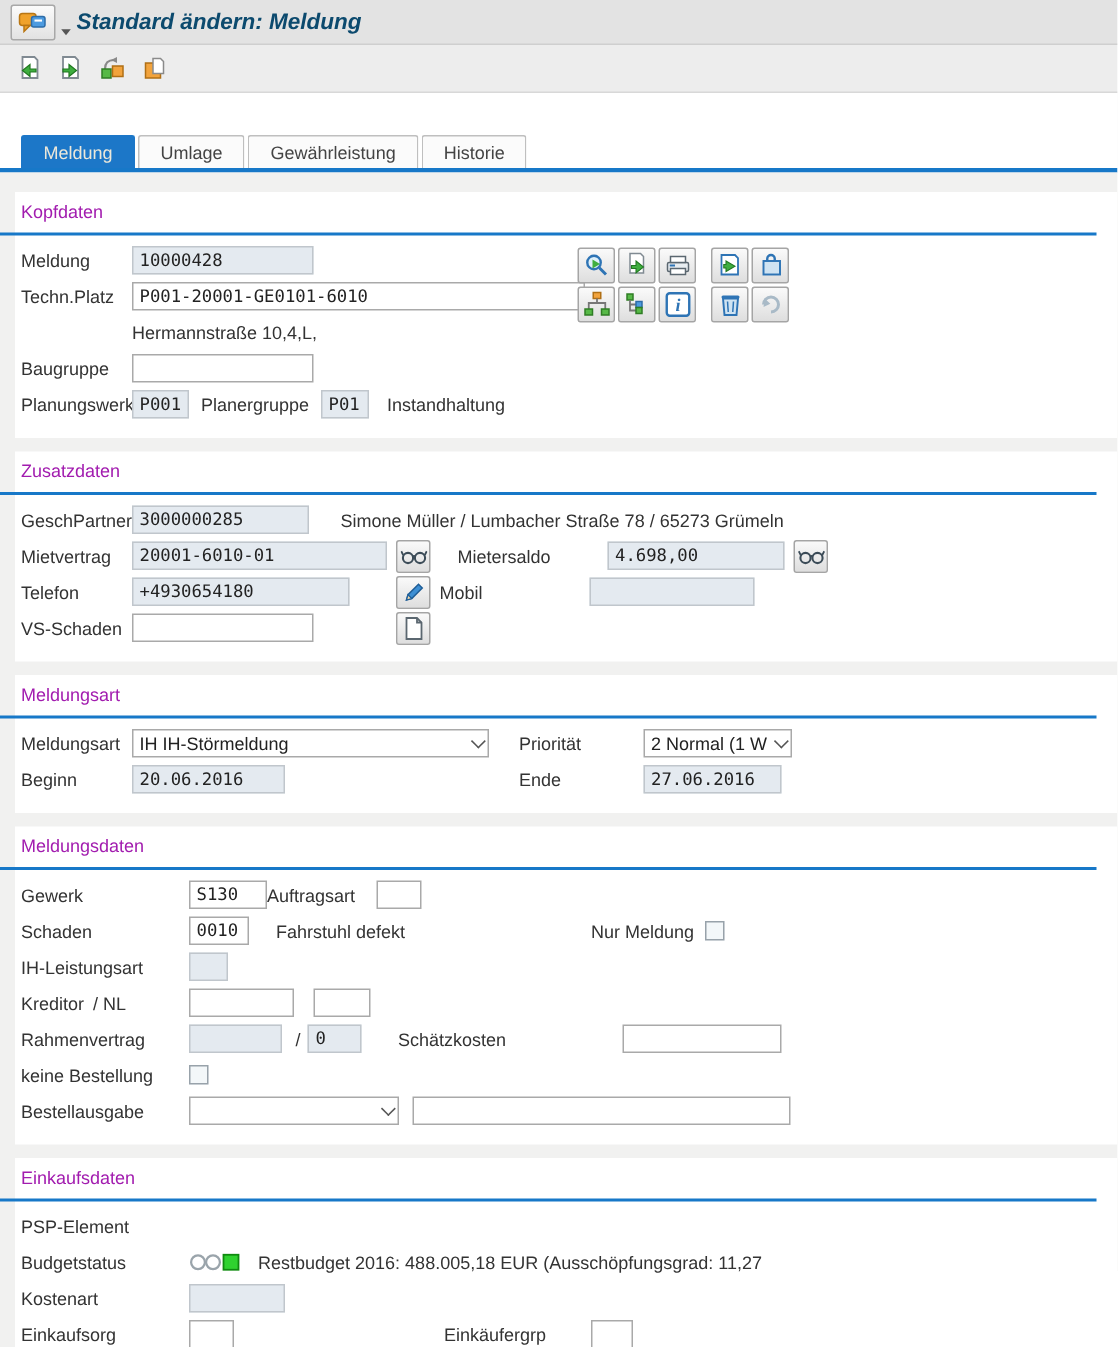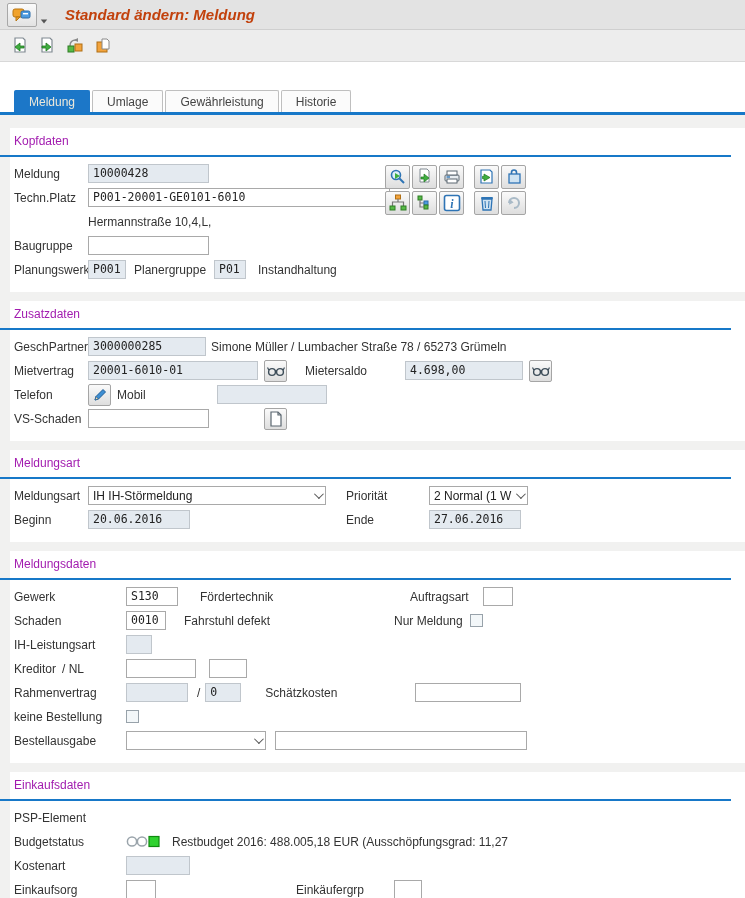--- a/index.html
+++ b/index.html
@@ -7,21 +7,21 @@
     font-family:"Liberation Sans", sans-serif; font-size:12px; color:#333; }
 
   
   .titlebar { height:30px; background:#e3e3e3; display:flex; align-items:center;
     border-bottom:1px solid #cfcfcf; padding-left:7px; }
   .title-icon-btn { width:30px; height:24px; background:linear-gradient(#fbfbfb,#e2e2e2);
     border:1px solid #a8a8a8; border-radius:2px; display:flex; align-items:center; justify-content:center; }
   .title-drop-btn { width:14px; height:24px; display:flex; align-items:flex-end; justify-content:center;
     padding-bottom:3px; }
   .title-drop-btn .tri { width:0;height:0;border-left:4px solid transparent;border-right:4px solid transparent;border-top:5px solid #555; transform:scale(.8); }
-  .title-text { font-size:15px; font-weight:bold; font-style:italic; color:#c2410c; margin-left:14px; }
+  .title-text { font-size:15px; font-weight:bold; font-style:italic; color:#0c4a6e; }
 
   .app-toolbar { height:32px; background:#ededed; border-bottom:1px solid #d8d8d8;
     display:flex; align-items:center; gap:6px; padding-left:8px; }
   .tb-icon { width:22px; height:22px; display:flex; align-items:center; justify-content:center; }
 
   .gap-white { height:26px; background:#fff; }
 
   
   .tabstrip { height:24px; display:flex; align-items:flex-end; padding-left:14px; background:#fff; }
   .tab { height:22px; padding:0 14px; display:flex; align-items:center; margin-right:2px;
@@ -225,21 +225,21 @@
       </div>
     </div>
   </div>
 
   <div class="section">
     <div class="sec-title">Zusatzdaten</div>
     <div class="sec-rule"></div>
     <div class="row">
       <span class="lbl w74">GeschPartner</span>
       <div class="fld ro" style="width:118px">3000000285</div>
-      <span class="txt" style="margin-left:5px">Simone Müller / Lumbacher Straße 78 / 65273 Grümeln</span>
+      <span class="txt" style="margin-left:21px">Simone Müller / Lumbacher Straße 78 / 65273 Grümeln</span>
     </div>
     <div class="row">
       <span class="lbl w74">Mietvertrag</span>
       <div style="width:176px; flex:none">
           <div class="fld ro" style="width:170px">20001-6010-01</div>
         </div>
       <div class="sq-btn">
         <svg width="18" height="12" viewBox="0 0 18 12">
           <circle cx="5" cy="7" r="3.4" fill="none" stroke="#3c4c58" stroke-width="1.4"></circle>
           <circle cx="13" cy="7" r="3.4" fill="none" stroke="#3c4c58" stroke-width="1.4"></circle>
@@ -253,20 +253,23 @@
         <svg width="18" height="12" viewBox="0 0 18 12">
           <circle cx="5" cy="7" r="3.4" fill="none" stroke="#3c4c58" stroke-width="1.4"></circle>
           <circle cx="13" cy="7" r="3.4" fill="none" stroke="#3c4c58" stroke-width="1.4"></circle>
           <path d="M8.4 6.2 Q9 5 9.6 6.2" fill="none" stroke="#3c4c58" stroke-width="1.2"></path>
           <path d="M1.8 5 L0.5 2.5 M16.2 5 L17.5 2.5" stroke="#3c4c58" stroke-width="1.2"></path>
         </svg>
       </div>
     </div>
     <div class="row">
       <span class="lbl w74">Telefon</span>
+      <div style="width:176px; flex:none">
+          <div class="fld ro" style="width:145px">+4930654180</div>
+        </div>
       <div class="sq-btn">
         <svg width="16" height="16" viewBox="0 0 16 16">
           <path d="M3 13 L4 9.5 L11 2.5 L13.5 5 L6.5 12 Z" fill="#3d8fd4" stroke="#1f5e97" stroke-width="1"></path>
           <path d="M3 13 L4 9.5 L6.5 12 Z" fill="#f5d9a8" stroke="#1f5e97" stroke-width=".8"></path>
         </svg>
       </div>
       <span class="lbl" style="margin-left:6px; width:100px">Mobil</span>
       <div class="fld ro" style="width:110px"></div>
     </div>
     <div class="row">
@@ -305,21 +308,20 @@
       <div class="fld ro" style="width:92px">27.06.2016</div>
     </div>
   </div>
 
   <div class="section">
     <div class="sec-title">Meldungsdaten</div>
     <div class="sec-rule"></div>
     <div class="row">
       <span class="lbl w112">Gewerk</span>
       <div class="fld" style="width:52px">S130</div>
-      <span class="txt" style="margin-left:22px; width:210px">Fördertechnik</span>
       <span class="lbl" style="width:73px">Auftragsart</span>
       <div class="fld" style="width:30px"></div>
     </div>
     <div class="row">
       <span class="lbl w112">Schaden</span>
       <div class="fld" style="width:40px">0010</div>
       <span class="txt" style="margin-left:18px; width:210px">Fahrstuhl defekt</span>
       <span class="lbl" style="width:76px">Nur Meldung</span>
       <div class="checkbox"></div>
     </div>

